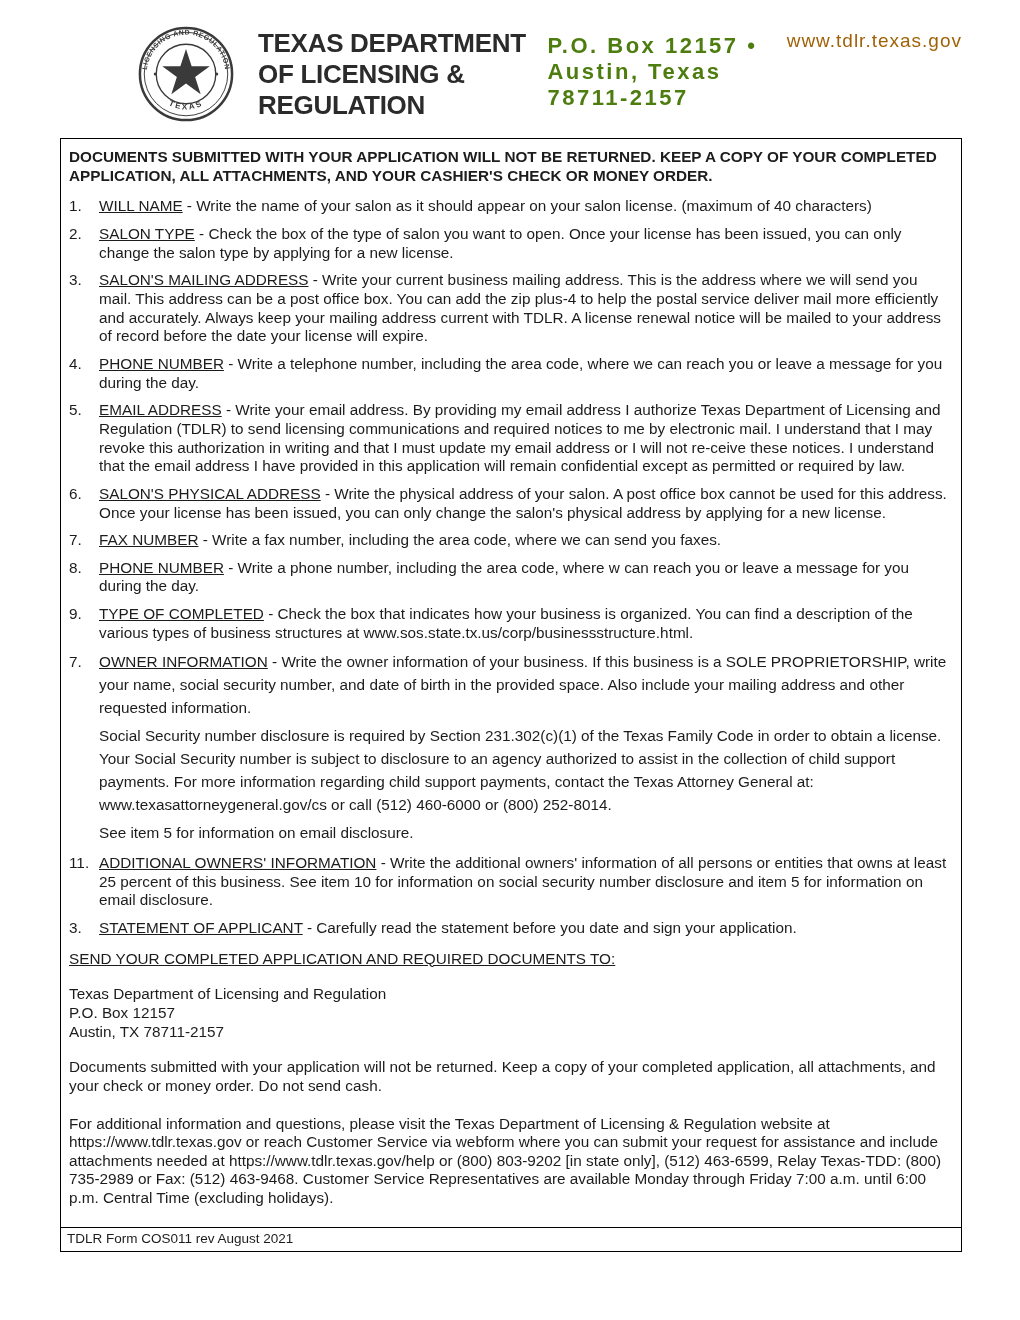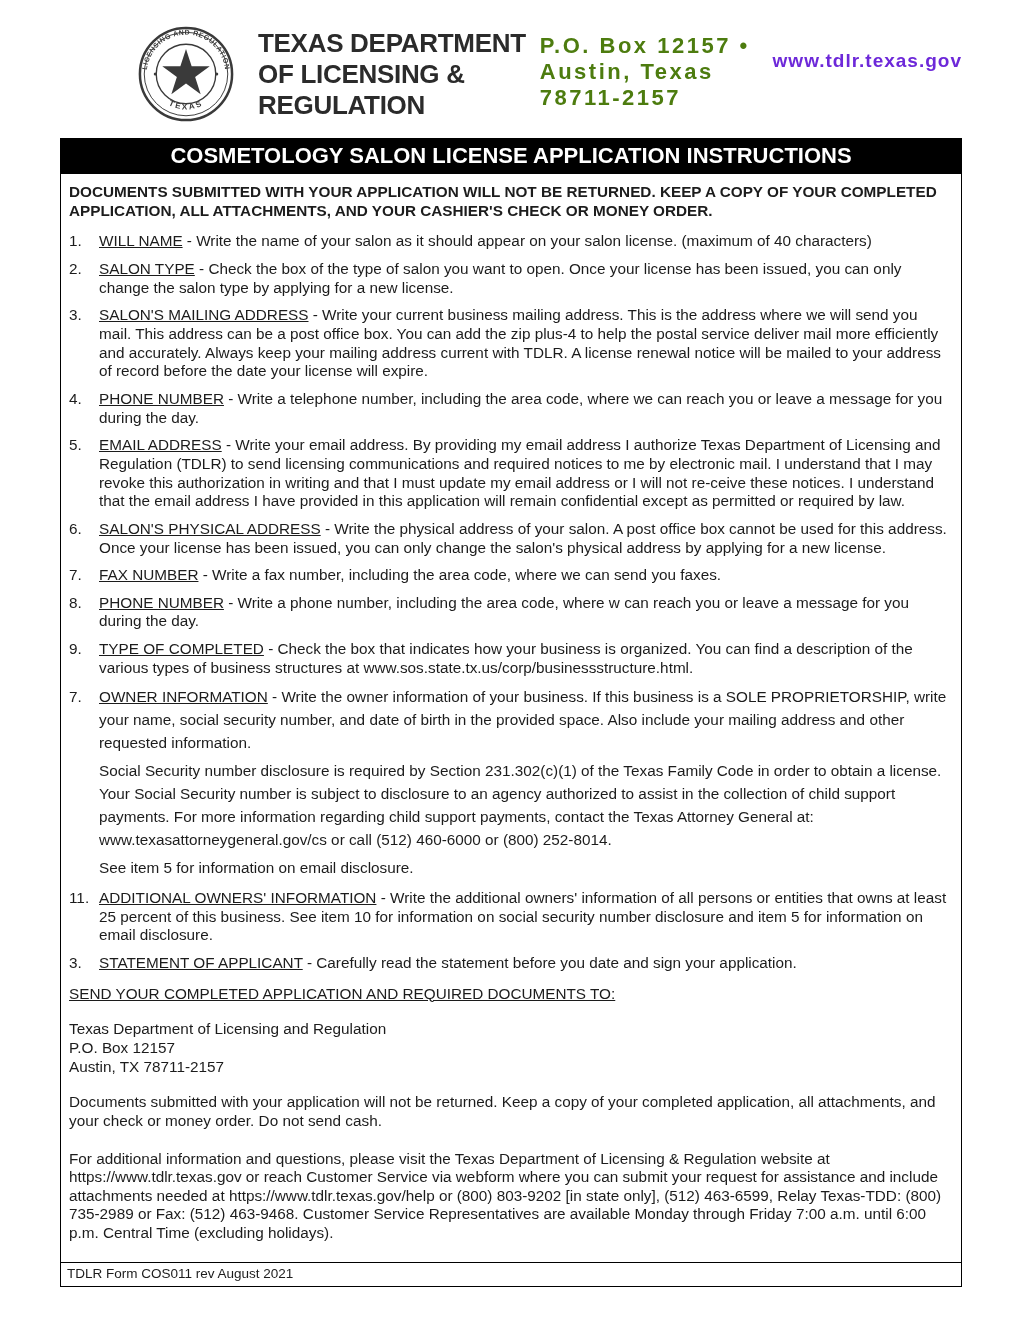--- a/index.html
+++ b/index.html
@@ -10,21 +10,21 @@
     color: #1c1c1c;
   }
   .page { padding: 26px 58px 0 60px; }
 
   
   .letterhead { display: flex; align-items: center; gap: 24px; margin-left: 78px; margin-bottom: 16px; }
   .seal { width: 96px; height: 96px; flex: 0 0 auto; }
   .header-text { display: flex; flex-direction: row; }
   .org-name { font-size: 26px; font-weight: bold; letter-spacing: -0.3px; color: #2b2b2b; }
   .org-address { font-size: 22px; font-weight: bold; letter-spacing: 2.5px; color: #4d7c0f; margin-top: 5px; }
-  .org-website { font-size: 19px; font-weight: bold; letter-spacing: 1px; color: #6d28d9; margin-top: 22px; }
+  .org-website { font-size: 19px; font-weight: normal; letter-spacing: 1px; color: #a16207; margin-top: 2px; }
 
   
   .content-box { border: 1px solid #000; }
   .title-bar {
     background: #000; color: #fff; text-align: center;
     font-weight: bold; font-size: 22px; padding: 4px 0 5px;
   }
   .box-inner { padding: 7px 8px 0 8px; font-size: 15.3px; line-height: 1.22; }
 
   .notice { font-weight: bold; margin: 2px 0 12px; }
@@ -69,21 +69,20 @@
       <circle cx="82" cy="50" r="1.6" fill="#3a3a3a"></circle>
     </svg>
     <div class="header-text">
       <div class="org-name">TEXAS DEPARTMENT OF LICENSING &amp; REGULATION</div>
       <div class="org-address">P.O. Box 12157 • Austin, Texas 78711-2157</div>
       <div class="org-website">www.tdlr.texas.gov</div>
     </div>
   </header>
 
   <div class="content-box">
-    <div class="title-bar">COSMETOLOGY SALON LICENSE APPLICATION INSTRUCTIONS</div>
 
     <div class="box-inner">
       <p class="notice">DOCUMENTS SUBMITTED WITH YOUR APPLICATION WILL NOT BE RETURNED. KEEP A COPY OF YOUR COMPLETED APPLICATION, ALL ATTACHMENTS, AND YOUR CASHIER'S CHECK OR MONEY ORDER.</p>
 
       <div class="inst-list">
           <div class="inst-item">
             <span class="inst-num">1.</span>
             <div class="inst-body"><span class="term">WILL NAME</span> - Write the name of your salon as it should appear on your salon license. (maximum of 40 characters)</div>
           </div>
           <div class="inst-item">

